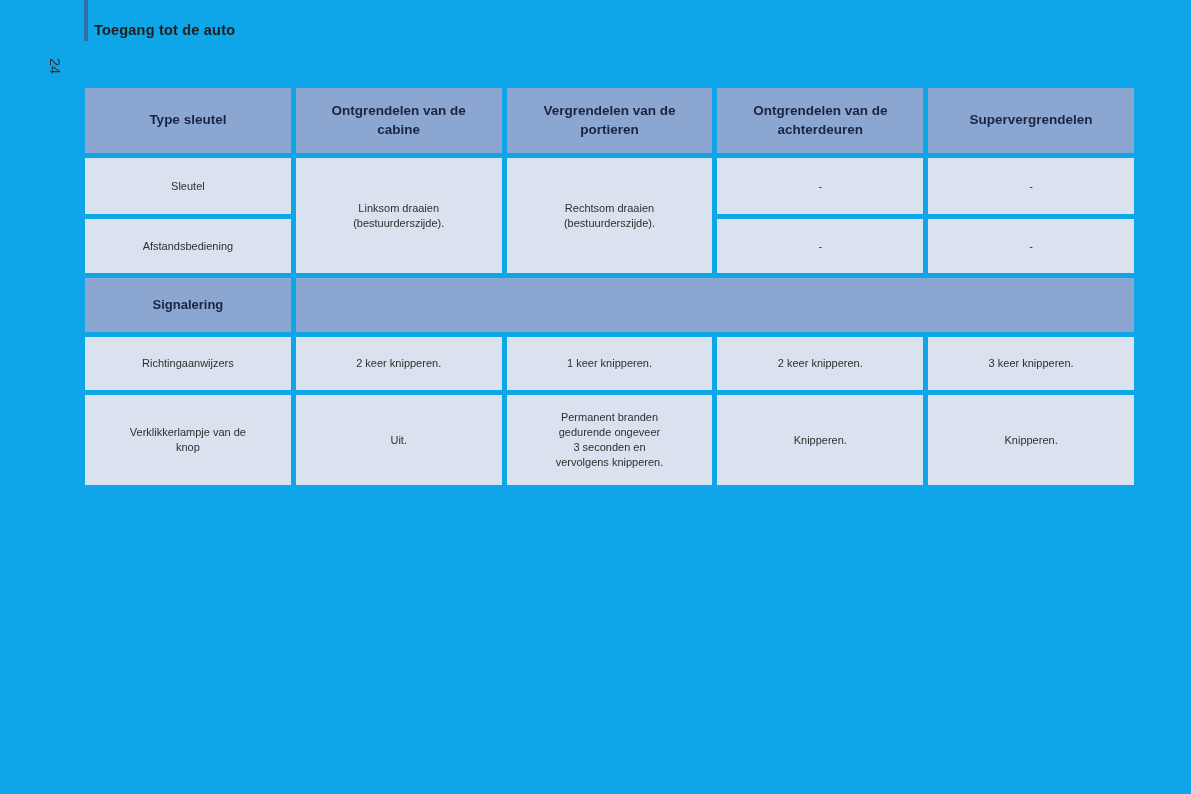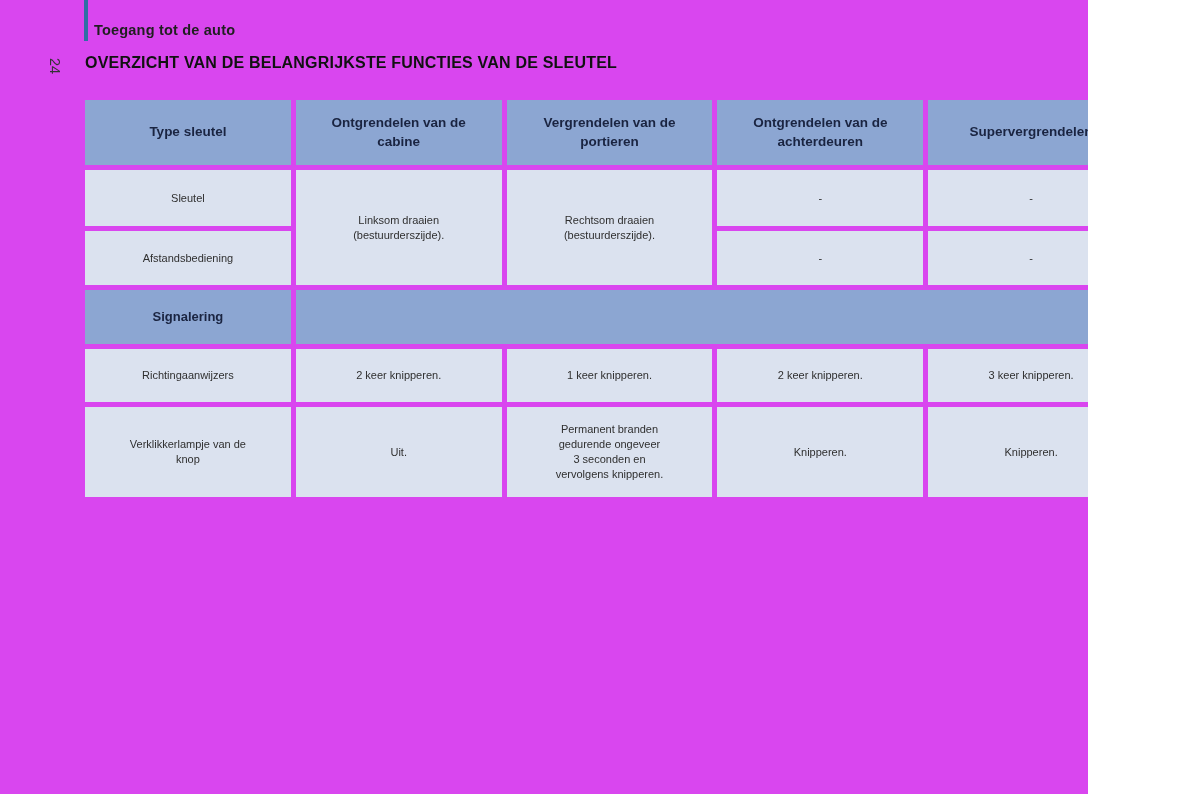--- a/index.html
+++ b/index.html
@@ -3,23 +3,23 @@
 <meta charset="utf-8">
 <title>Toegang tot de auto</title>
 <style>
   html, body {
     margin: 0;
     padding: 0;
     background: #ffffff;
   }
   .page {
     position: relative;
-    width: 1088px;
+    width: 1191px;
     height: 794px;
-    background: #d946ef;
+    background: #0ea5e9;
     font-family: "Liberation Sans", sans-serif;
     color: #2f2f2f;
     overflow: hidden;
     text-decoration: underline;
   }
   .accent-bar {
     position: absolute;
     left: 84px;
     top: 0;
     width: 4px;
@@ -51,21 +51,21 @@
     left: 85px;
     top: 54px;
     font-size: 16px;
     font-weight: bold;
     color: #111111;
     letter-spacing: 0.2px;
   }
   table.key-table {
     position: absolute;
     left: 80px;
-    top: 95px;
+    top: 83px;
     width: 1059px;
     border-collapse: separate;
     border-spacing: 5px;
     table-layout: fixed;
   }
   table.key-table col { width: 20%; }
   .key-table th,
   .key-table td {
     text-align: center;
     vertical-align: middle;
@@ -103,21 +103,20 @@
 <body>
 
 <div class="page">
 
   <div class="accent-bar"></div>
 
   <div class="section-label">Toegang tot de auto</div>
 
   <div class="page-number">24</div>
 
-  <div class="page-title">OVERZICHT VAN DE BELANGRIJKSTE FUNCTIES VAN DE SLEUTEL</div>
 
   <table class="key-table">
     <colgroup>
       <col>
         <col>
         <col>
         <col>
         <col>
     </colgroup>
     <tbody>

